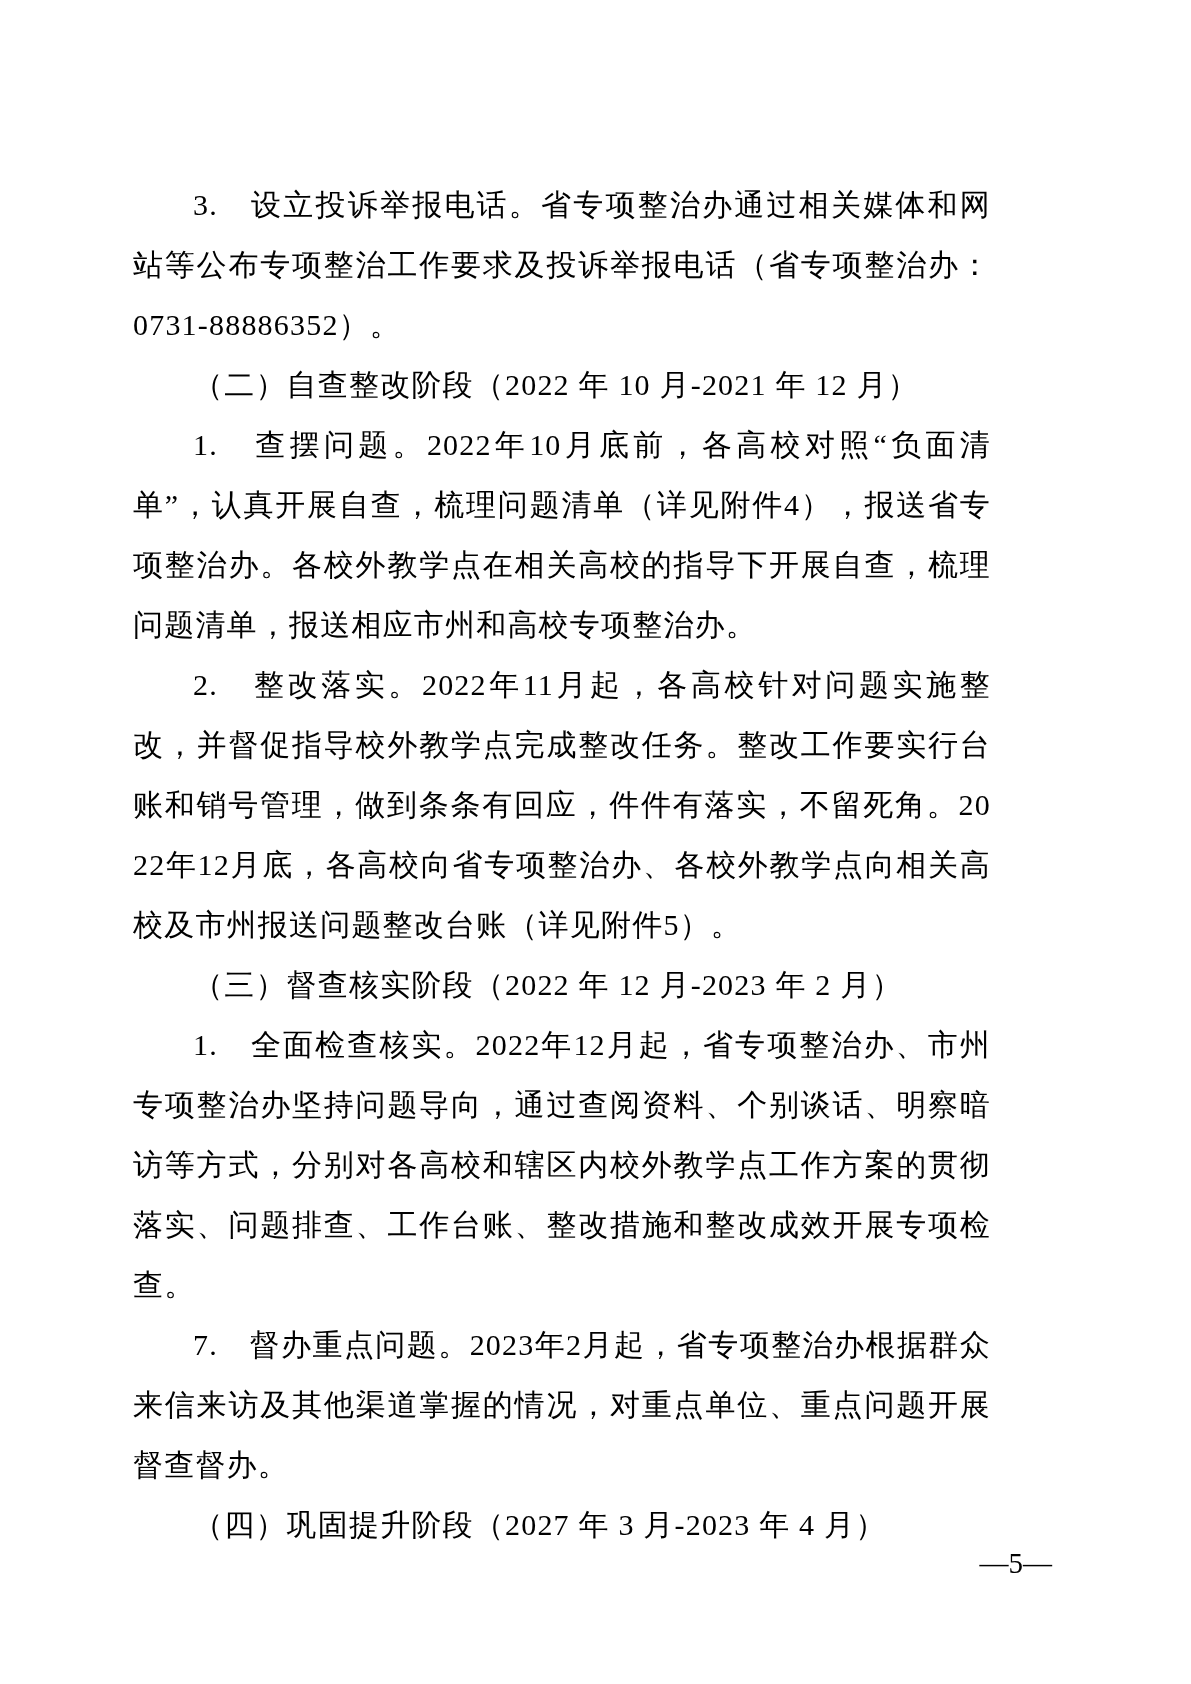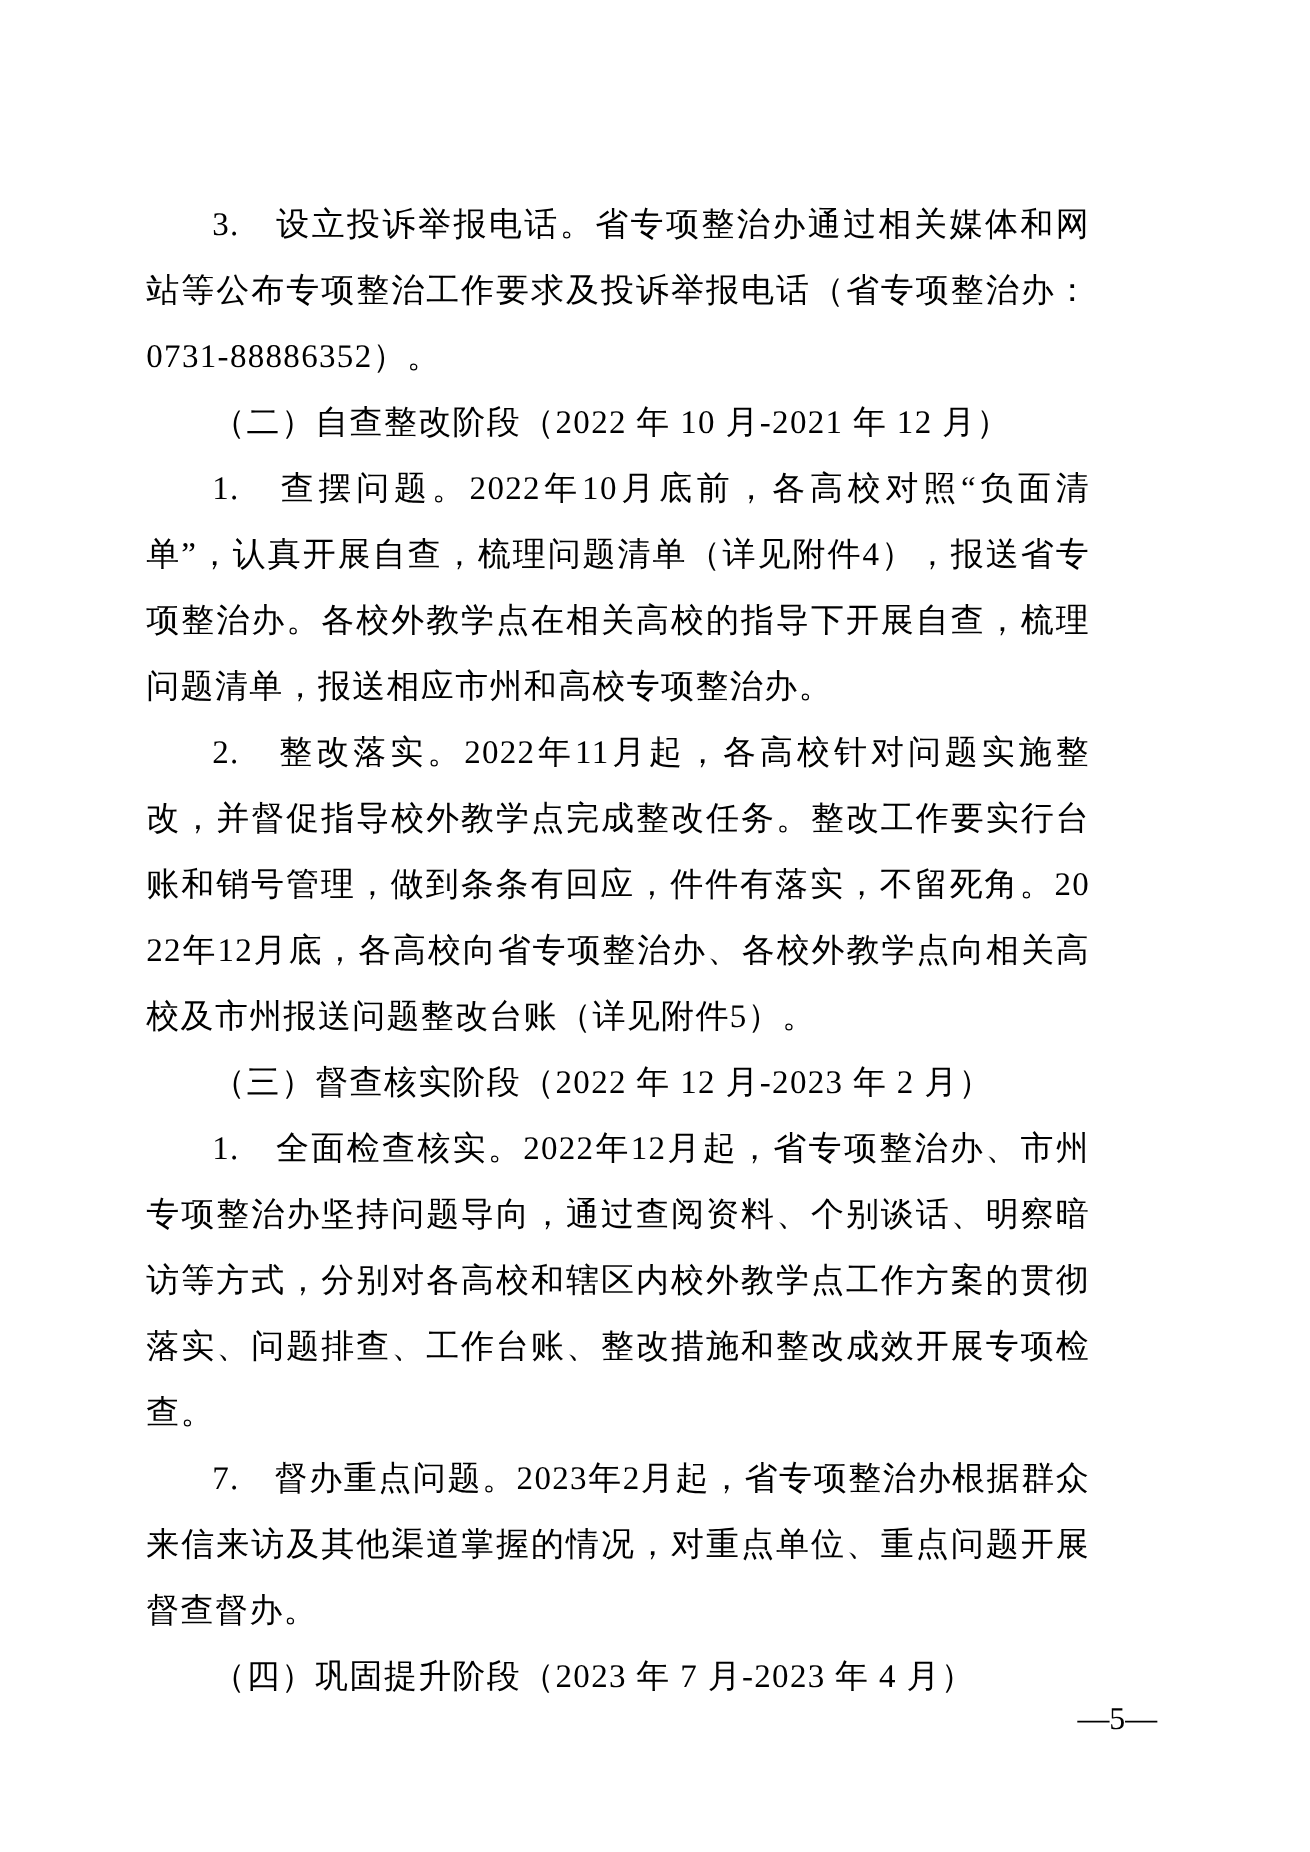--- a/index.html
+++ b/index.html
@@ -51,17 +51,17 @@
 
 <div class="page">
   <div class="content">
     <p class="para body">3.　设立投诉举报电话。省专项整治办通过相关媒体和网站等公布专项整治工作要求及投诉举报电话（省专项整治办：0731-88886352）。</p>
     <p class="para heading">（二）自查整改阶段（2022 年 10 月-2021 年 12 月）</p>
     <p class="para body">1.　查摆问题。2022年10月底前，各高校对照“负面清单”，认真开展自查，梳理问题清单（详见附件4），报送省专项整治办。各校外教学点在相关高校的指导下开展自查，梳理问题清单，报送相应市州和高校专项整治办。</p>
     <p class="para body">2.　整改落实。2022年11月起，各高校针对问题实施整改，并督促指导校外教学点完成整改任务。整改工作要实行台账和销号管理，做到条条有回应，件件有落实，不留死角。2022年12月底，各高校向省专项整治办、各校外教学点向相关高校及市州报送问题整改台账（详见附件5）。</p>
     <p class="para heading">（三）督查核实阶段（2022 年 12 月-2023 年 2 月）</p>
     <p class="para body">1.　全面检查核实。2022年12月起，省专项整治办、市州专项整治办坚持问题导向，通过查阅资料、个别谈话、明察暗访等方式，分别对各高校和辖区内校外教学点工作方案的贯彻落实、问题排查、工作台账、整改措施和整改成效开展专项检查。</p>
     <p class="para body">7.　督办重点问题。2023年2月起，省专项整治办根据群众来信来访及其他渠道掌握的情况，对重点单位、重点问题开展督查督办。</p>
-    <p class="para heading">（四）巩固提升阶段（2023 年 7 月-2023 年 4 月）</p>
+    <p class="para heading">（四）巩固提升阶段（2027 年 3 月-2023 年 4 月）</p>
   </div>
 
   <div class="page-number">—5—</div>
 </div>
 
 </body></html>

